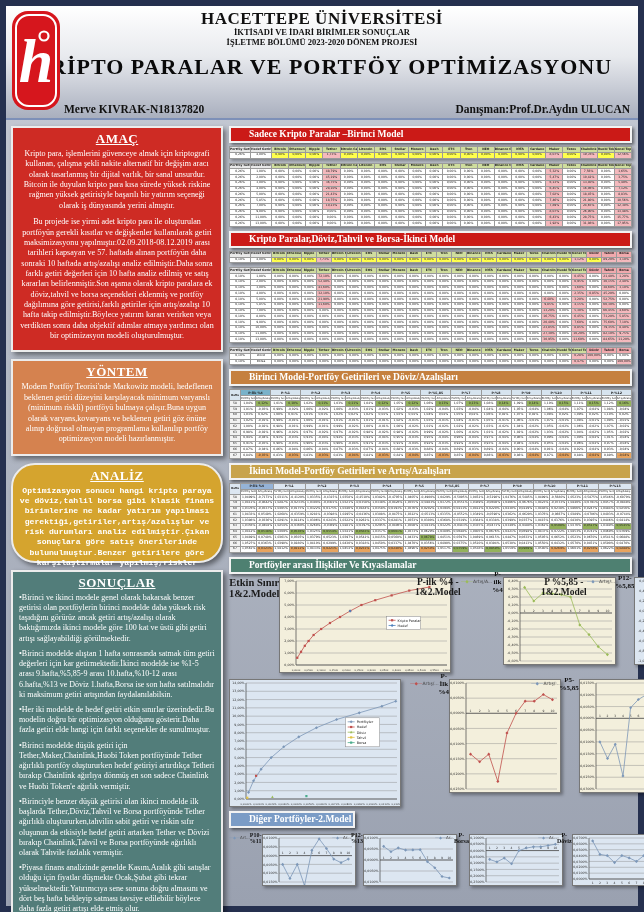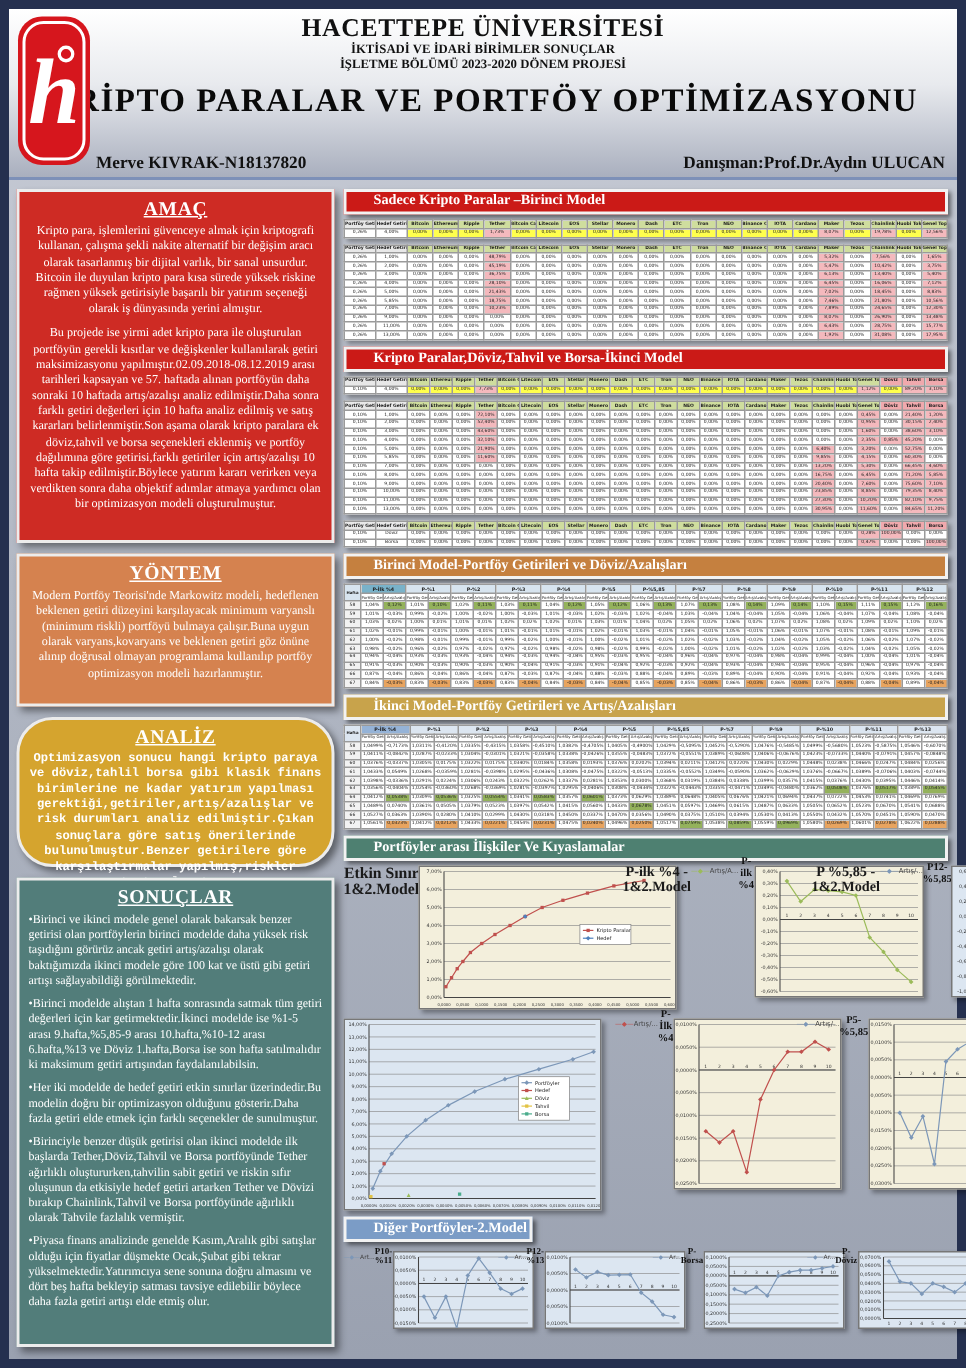--- a/index.html
+++ b/index.html
@@ -99,21 +99,22 @@
         <p>Modern Portföy Teorisi'nde Markowitz modeli, hedeflenen beklenen getiri düzeyini karşılayacak minimum varyanslı (minimum riskli) portföyü bulmaya çalışır.Buna uygun olarak varyans,kovaryans ve beklenen getiri göz önüne alınıp  doğrusal olmayan programlama kullanılıp portföy optimizasyon modeli hazırlanmıştır.</p>
       </section>
       <section class="box analiz">
         <h2>ANALİZ</h2>
         <p>Optimizasyon sonucu hangi kripto paraya ve döviz,tahlil borsa gibi klasik finans birimlerine ne kadar yatırım yapılması gerektiği,getiriler,artış/azalışlar ve risk durumları analiz edilmiştir.Çıkan sonuçlara göre satış önerilerinde bulunulmuştur.Benzer getirilere göre karşılaştırmalar yapılmış,riskler tartışılmıştır.</p>
       </section>
       <section class="box sonuclar">
         <h2>SONUÇLAR</h2>
         <p>•Birinci ve ikinci modele genel olarak bakarsak benzer getirisi olan portföylerin birinci modelde daha yüksek risk taşıdığını görürüz ancak getiri artış/azalışı olarak baktığımızda ikinci modele göre 100 kat ve üstü gibi getiri artışı sağlayabildiği görülmektedir.</p>
         <p>•Birinci modelde alıştan 1 hafta sonrasında satmak tüm getiri değerleri için kar getirmektedir.İkinci modelde ise %1-5 arası 9.hafta,%5,85-9 arası 10.hafta,%10-12 arası 6.hafta,%13 ve Döviz 1.hafta,Borsa ise son hafta satılmalıdır ki maksimum getiri artışından faydalanılabilsin.</p>
-        <p>•Her iki modelde de hedef getiri etkin sınırlar üzerindedir.Bu modelin doğru bir optimizasyon olduğunu gösterir.Daha fazla getiri elde etmek için farklı seçenekler de sunulmuştur.</p>
+        <p>•Her iki modelde de hedef getiri etkin sınırlar üzerindedir.Bu modelin doğru bir optimizasyon olduğunu gösterir.Daha fazla getiri elde hangi için farklı seçenekler de sunulmuştur.</p>
+        <p>•Birinci modelde düşük getiri için Tether,Maker,Chainlink,Huobi Token portföyünde Tether ağırlıklı portföy oluştururken hedef getiriyi artırdıkça Tetheri bırakıp Chainlink ağırlıya dönmüş en son sadece Chainlink ve Huobi Token'e ağırlık vermiştir.</p>
         <p>•Birinciyle benzer düşük getirisi olan ikinci modelde ilk başlarda Tether,Döviz,Tahvil ve Borsa portföyünde Tether ağırlıklı oluştururken,tahvilin sabit getiri ve riskin sıfır oluşunun da etkisiyle hedef getiri artarken Tether ve Dövizi bırakıp Chainlink,Tahvil ve Borsa portföyünde ağırlıklı olarak Tahvile fazlalık vermiştir.</p>
         <p>•Piyasa finans analizinde genelde Kasım,Aralık gibi satışlar olduğu için fiyatlar düşmekte Ocak,Şubat gibi tekrar yükselmektedir.Yatırımcıya sene sonuna doğru almasını ve  dört beş hafta bekleyip satması tavsiye edilebilir böylece daha fazla getiri artışı elde etmiş olur.</p>
       </section>
     </div>
 
     <div class="col-r">
       <div class="banner b-red">Sadece Kripto Paralar –Birinci Model</div>
       <div class="tbl">
           <table>
             <tbody>

